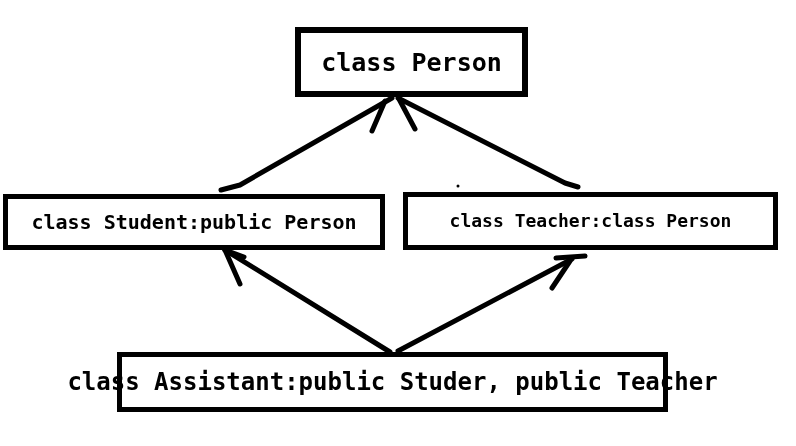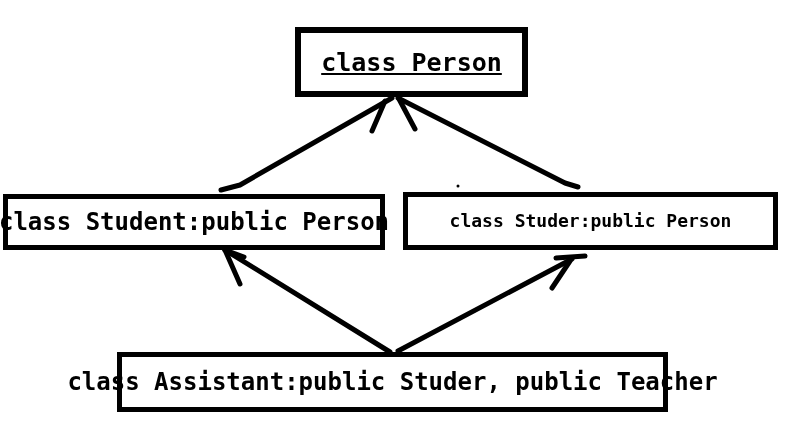--- a/index.html
+++ b/index.html
@@ -29,22 +29,22 @@
     align-items: center;
     justify-content: center;
     border-style: solid;
     border-color: #000000;
     background: #ffffff;
     color: #000000;
     font-weight: bold;
     white-space: nowrap;
     line-height: 1;
   }
-  .node-person    { left: 295px; top: 27px;  width: 233px; height: 70px; border-width: 6px; font-size: 25px; text-decoration: underline; }
-  .node-student   { left: 3px;   top: 194px; width: 382px; height: 56px; border-width: 5px; font-size: 24px; }
+  .node-person    { left: 295px; top: 27px;  width: 233px; height: 70px; border-width: 6px; font-size: 25px; }
+  .node-student   { left: 3px;   top: 194px; width: 382px; height: 56px; border-width: 5px; font-size: 20px; }
   .node-teacher   { left: 403px; top: 192px; width: 375px; height: 58px; border-width: 5px; font-size: 18px; }
   .node-assistant { left: 117px; top: 352px; width: 551px; height: 60px; border-width: 5px; font-size: 24px; }
   .edge {
     fill: none;
     stroke: #000000;
     stroke-width: 5;
     stroke-linecap: round;
     stroke-linejoin: round;
   }
 </style>
@@ -77,17 +77,17 @@
       <path class="edge" d="M570,261 L552,288"></path>
     </g>
 
     <circle cx="458" cy="186" r="1.5" fill="#000000"></circle>
   </svg>
 
   <div class="node node-person">class Person</div>
 
   <div class="node node-student">class Student:public Person</div>
 
-  <div class="node node-teacher">class Studer:public Person</div>
+  <div class="node node-teacher">class Teacher:class Person</div>
 
   <div class="node node-assistant">class Assistant:public Studer, public Teacher</div>
 
 </div>
 
 </body></html>

